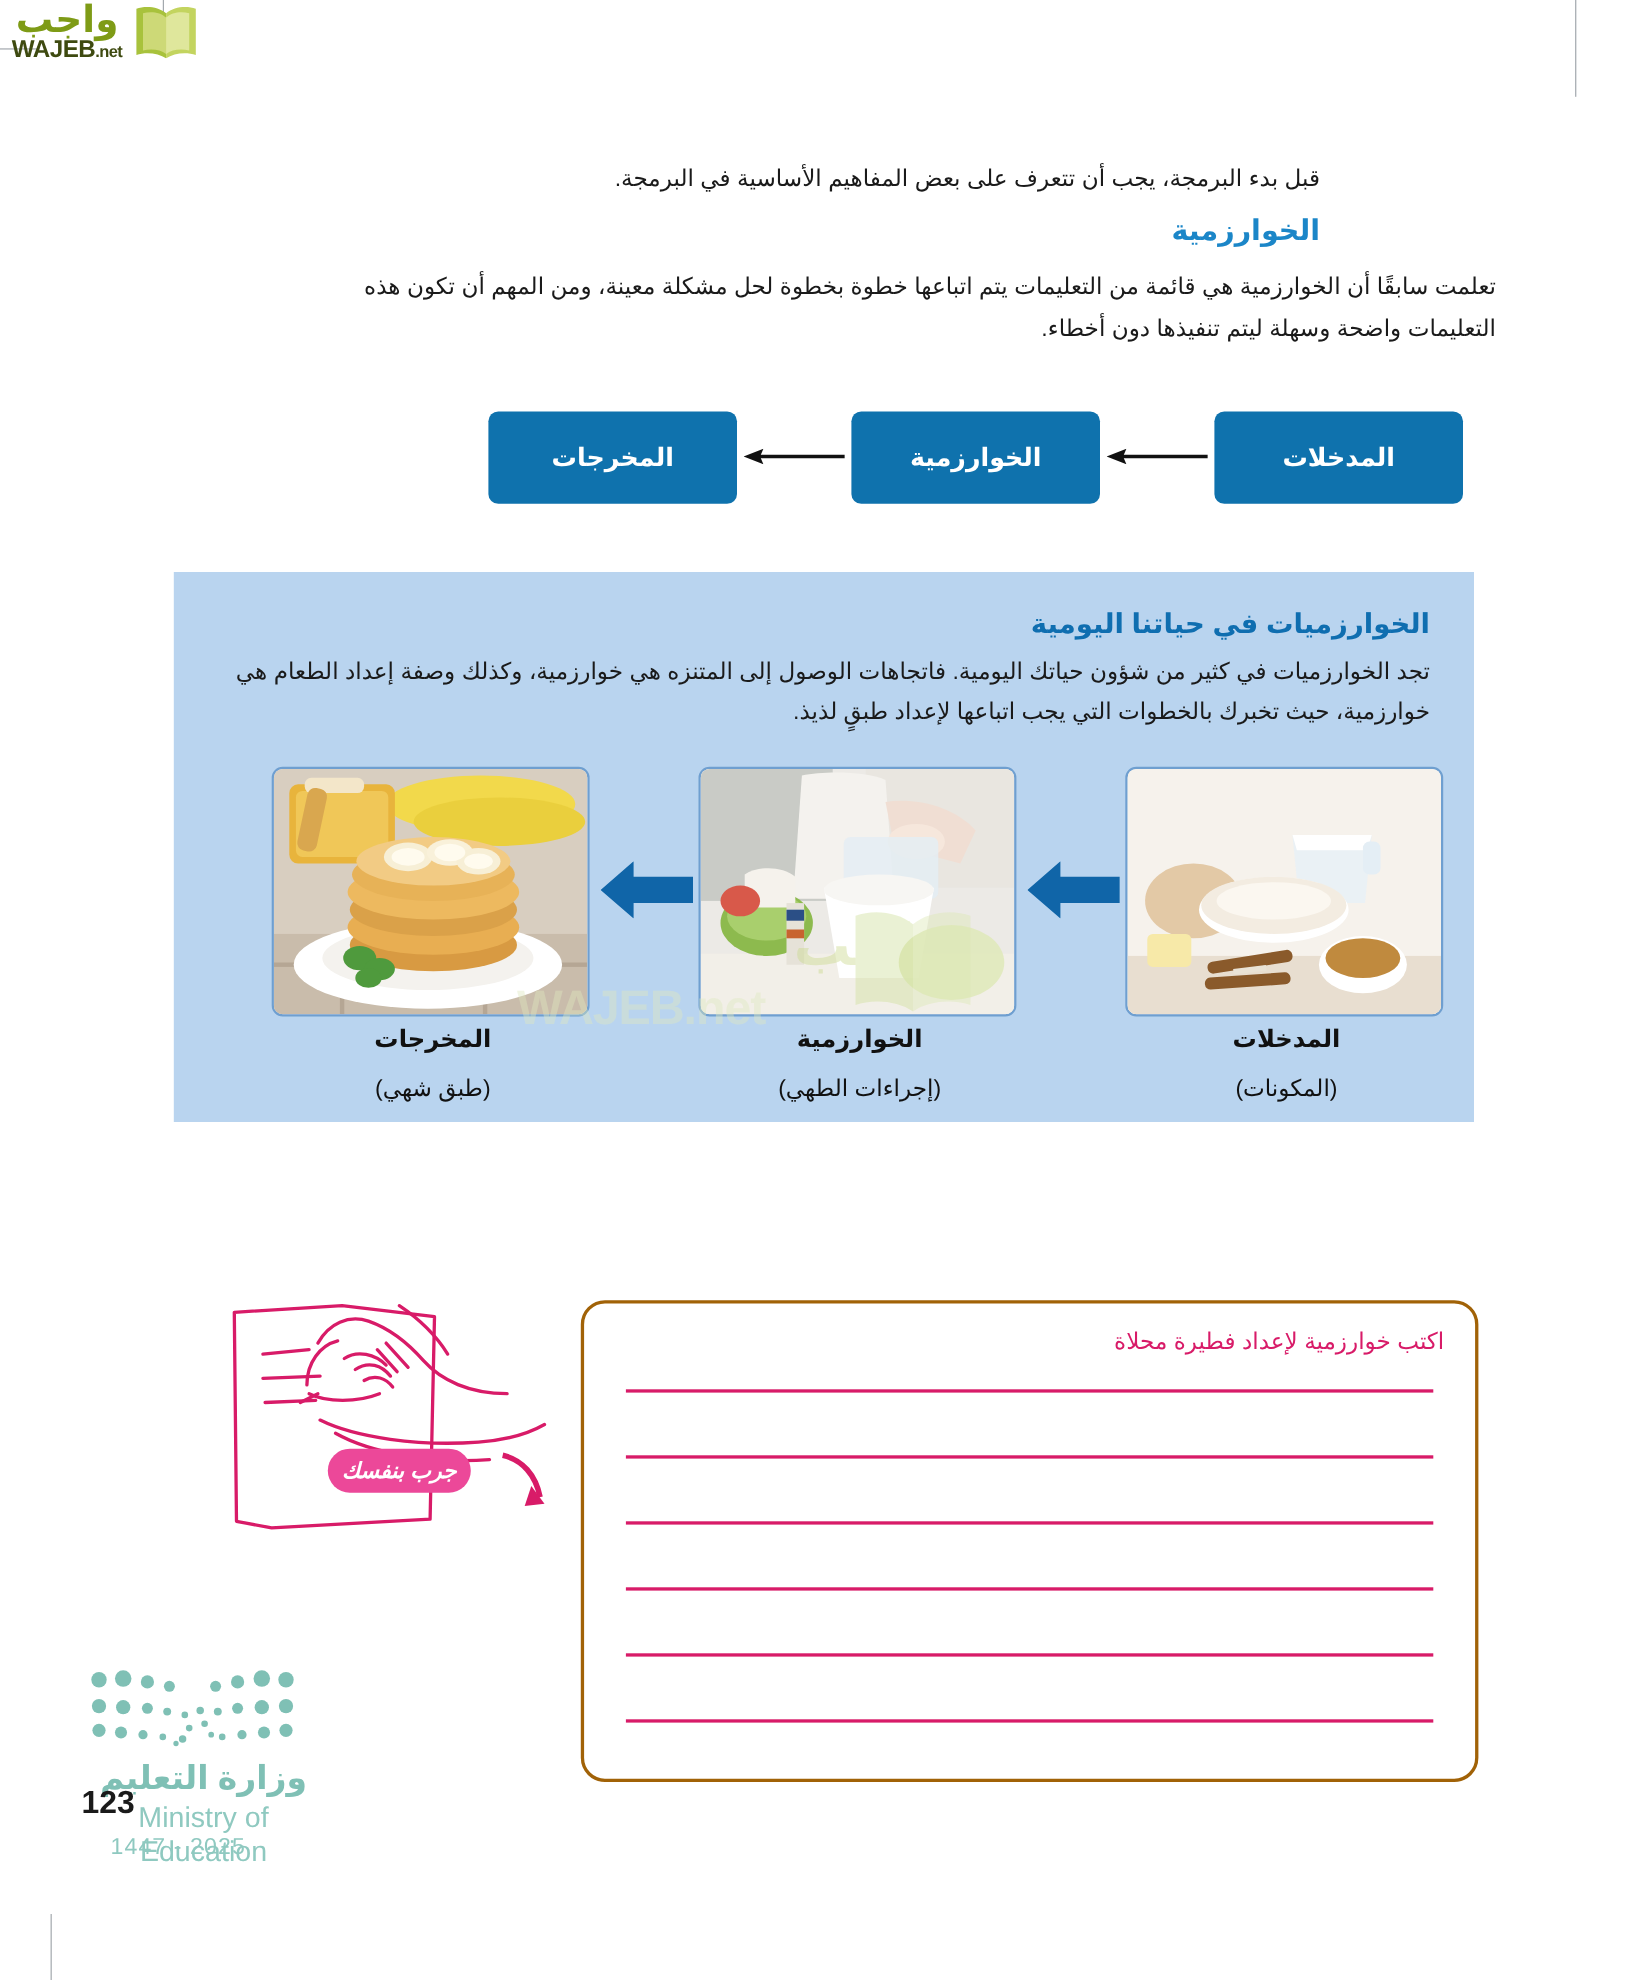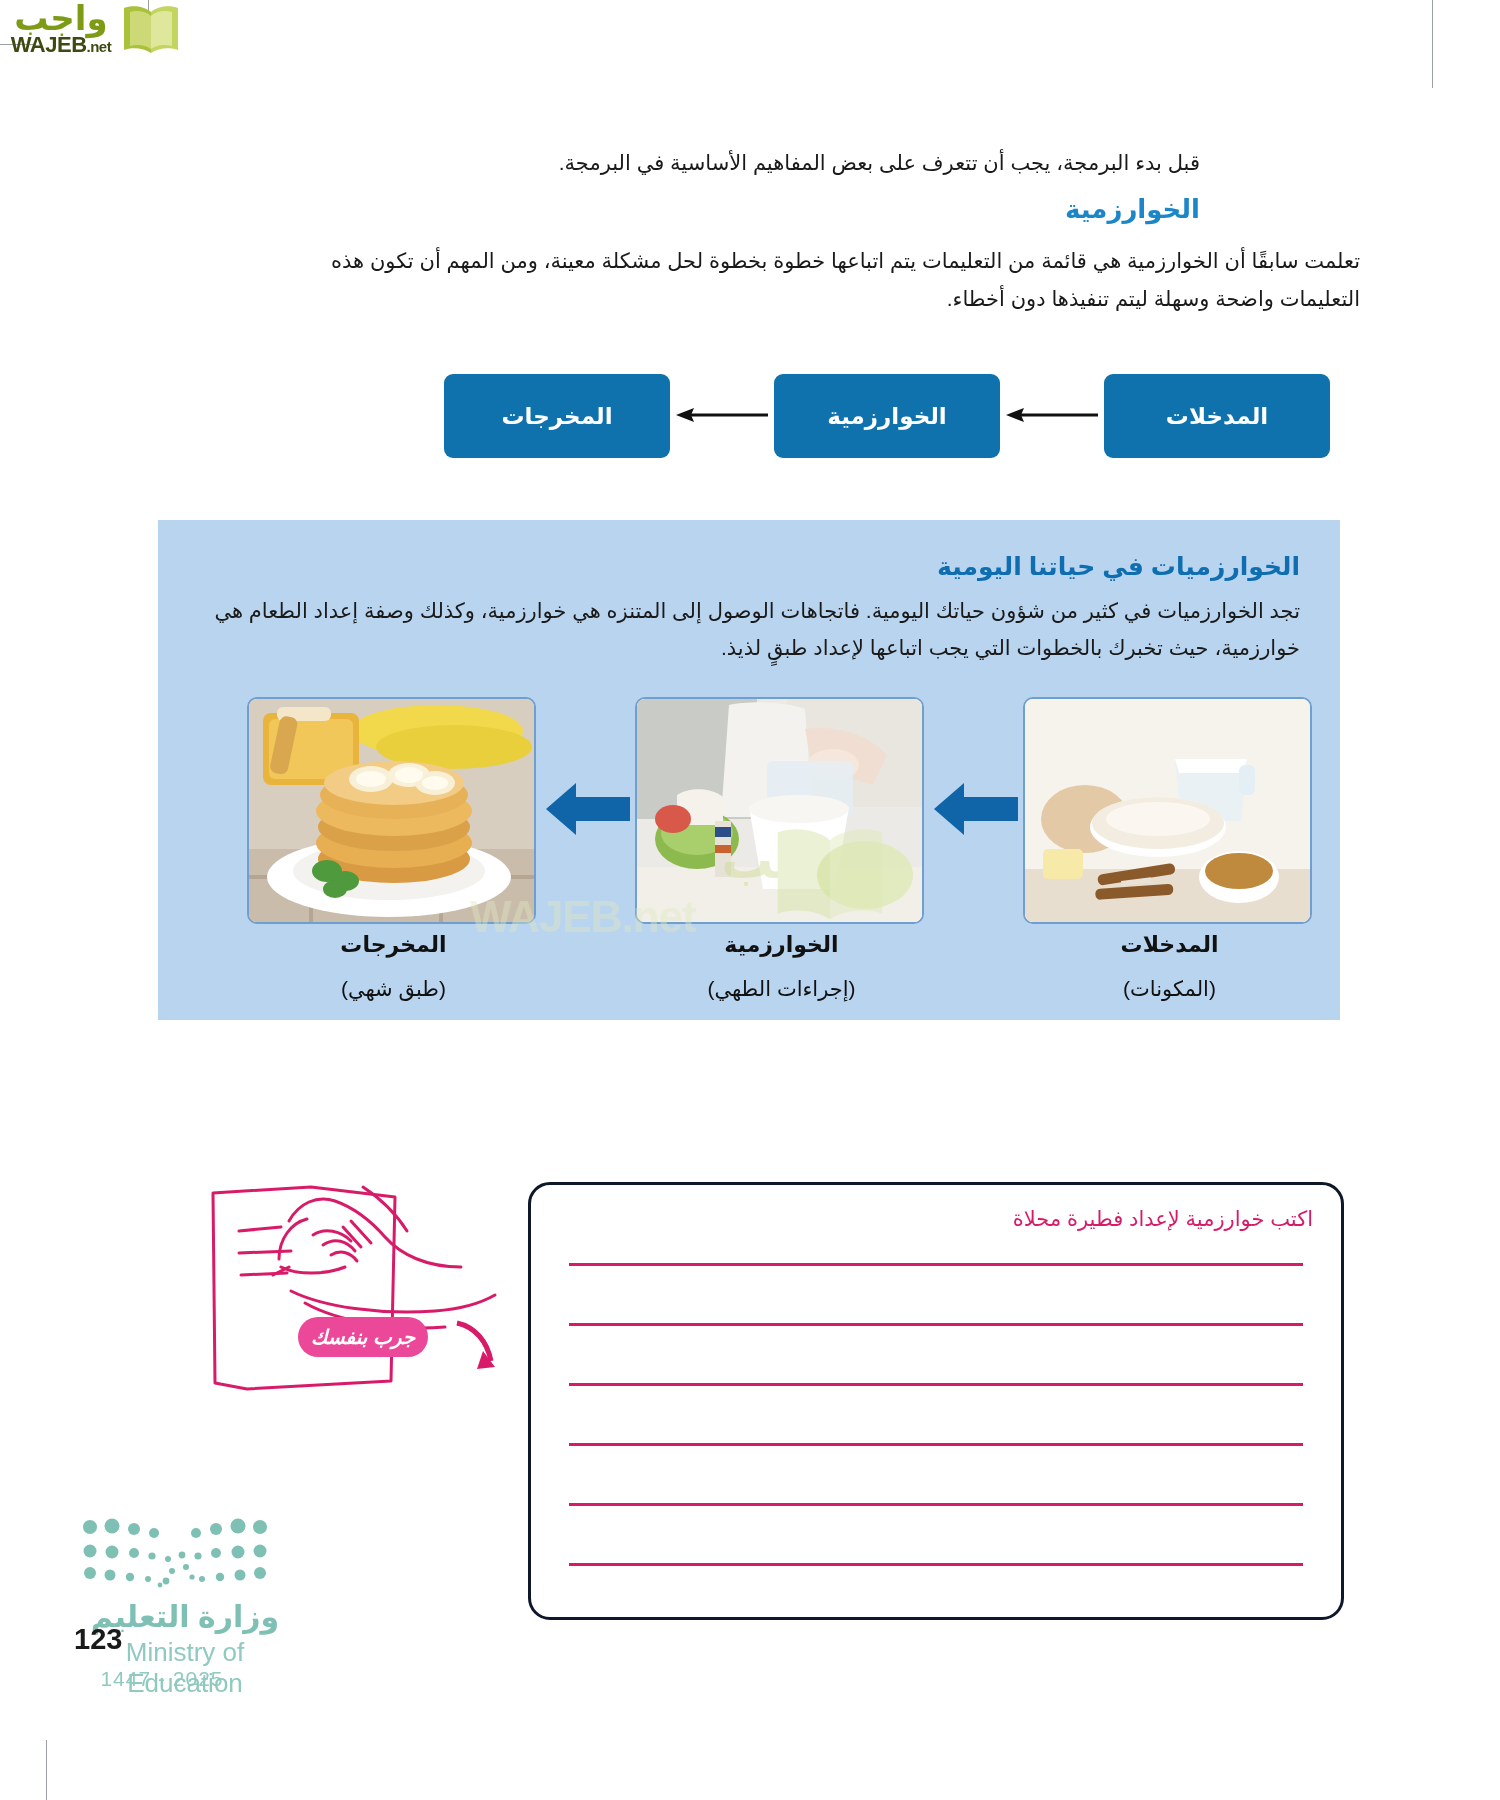--- a/index.html
+++ b/index.html
@@ -97,21 +97,21 @@
   
   #tryit-art{position:absolute;left:195px;top:1175px;width:320px;height:230px;}
   #tryit-badge{
     position:absolute;left:298px;top:1317px;width:130px;height:40px;
     background:#ec4899;border-radius:20px;color:#fff;font-weight:700;font-size:20px;
     display:flex;align-items:center;justify-content:center;direction:rtl;font-style:italic;
   }
 
   #answer-box{
     position:absolute;left:528px;top:1182px;width:810px;height:432px;
-    border:3px solid #0f172a;border-radius:22px;background:#fff;
+    border:3px solid #a16207;border-radius:22px;background:#fff;
   }
   #answer-prompt{
     position:absolute;right:28px;top:22px;width:740px;text-align:right;
     color:#d81b68;font-size:21px;direction:rtl;
   }
   .ruleline{position:absolute;left:38px;width:734px;height:3px;background:#d81b68;}
 
   
   #moe{position:absolute;left:80px;top:1515px;width:230px;height:200px;}
   #moe-dots{position:absolute;left:0;top:0;width:190px;height:75px;}

